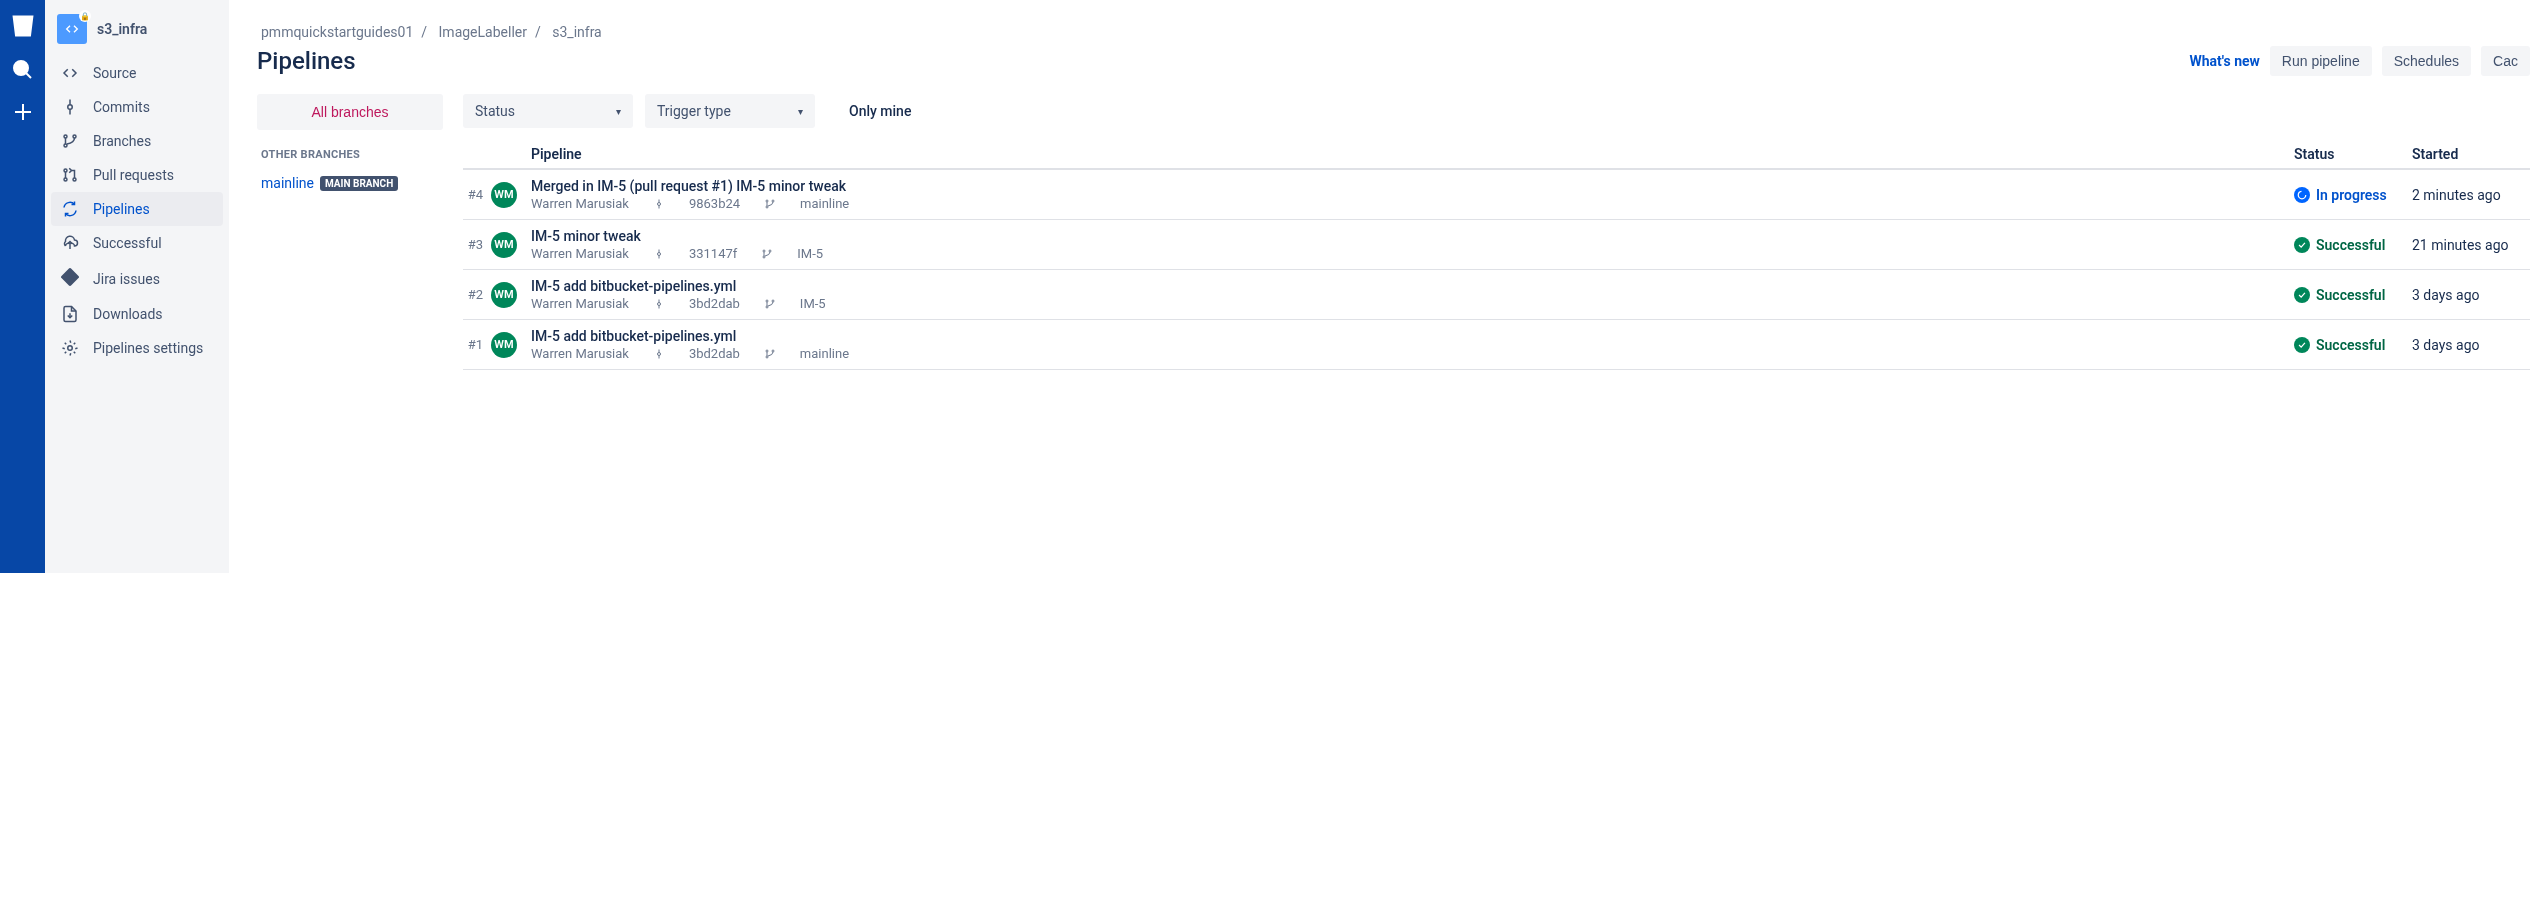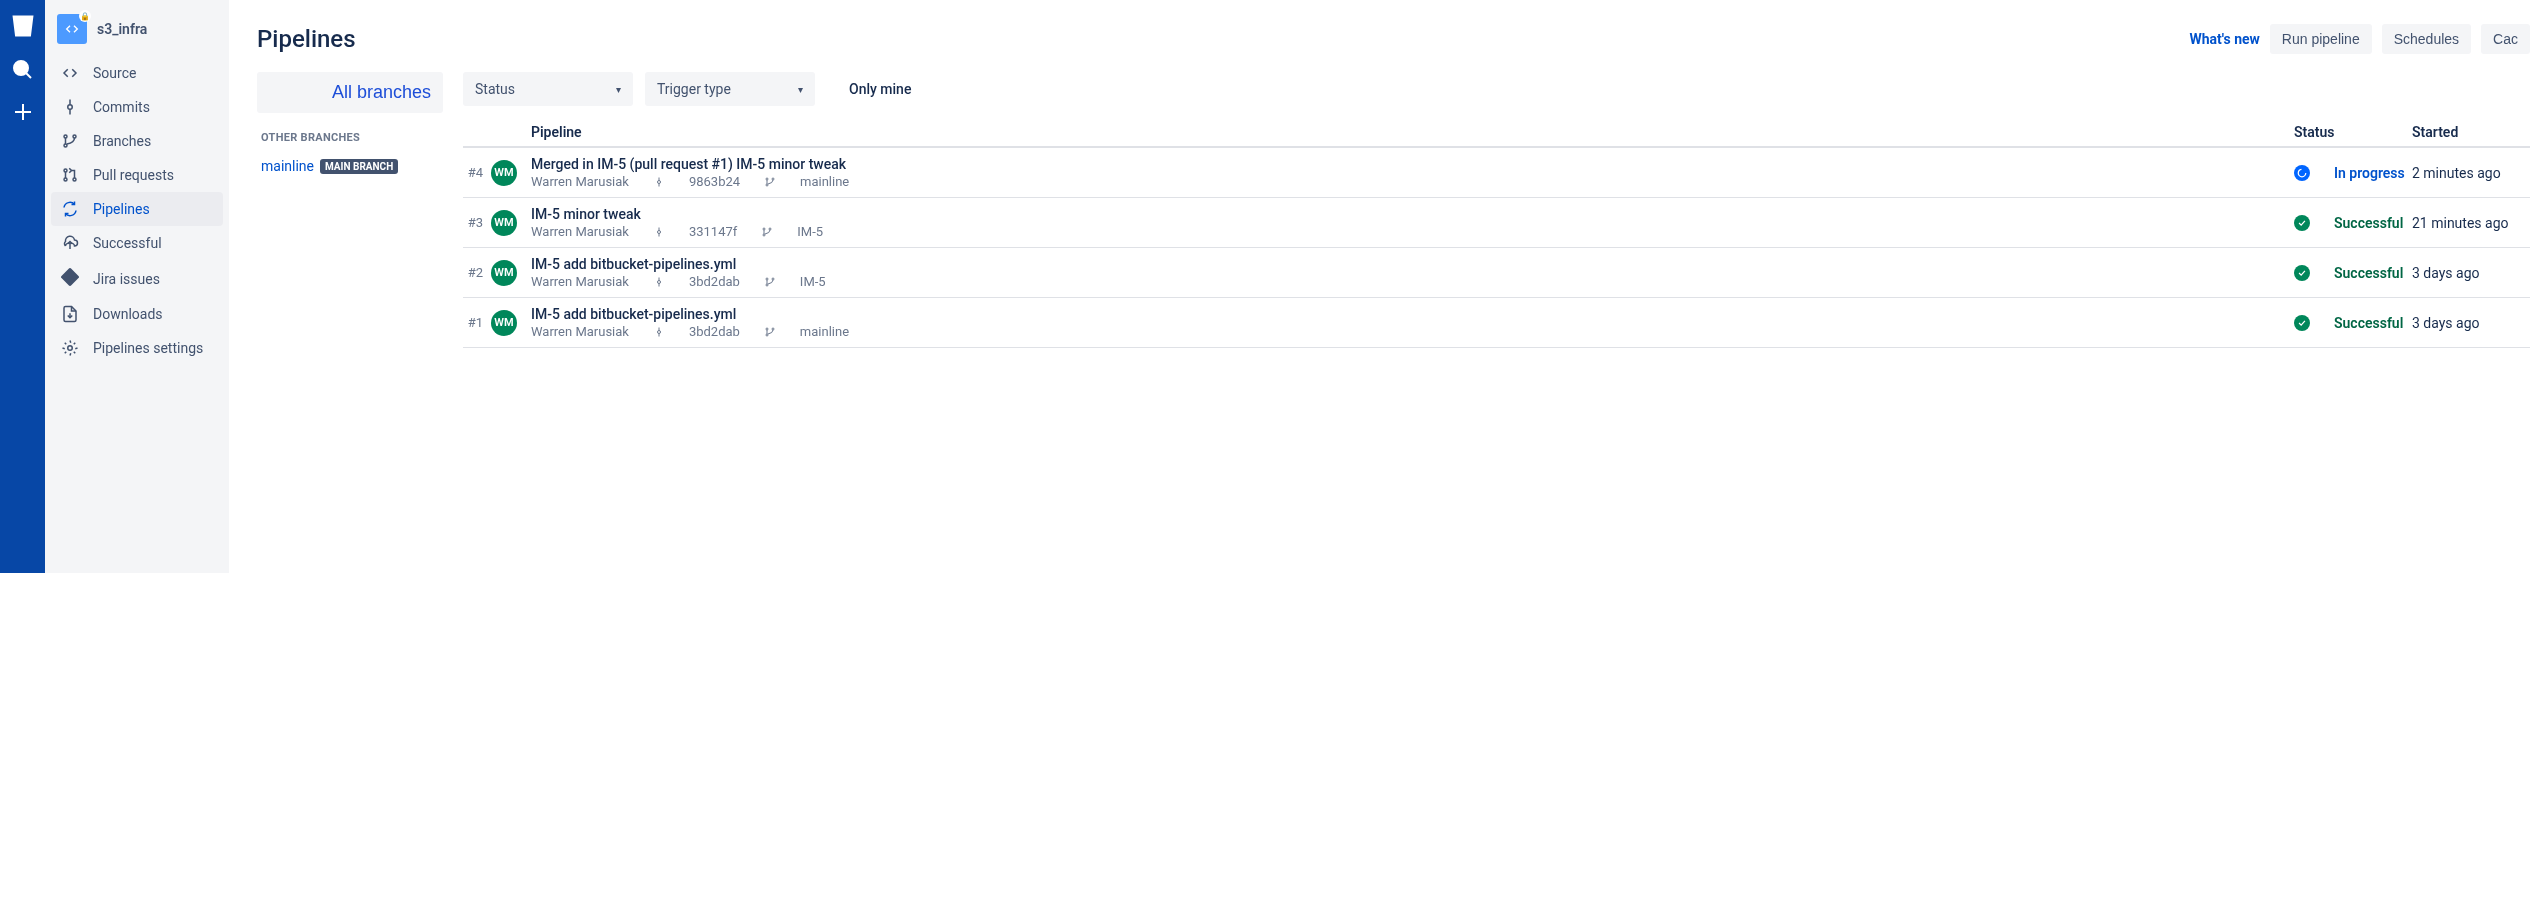--- a/index.html
+++ b/index.html
@@ -29,21 +29,21 @@
   .breadcrumb { color:#6B778C; font-size:14px; margin-bottom:6px;}
   .breadcrumb span { padding:0 4px;}
   .header-row { display:flex; align-items:center; justify-content:space-between; margin-bottom:18px; padding-right:0;}
   h1 { font-size:24px; font-weight:500; color:#172B4D;}
   .header-actions { display:flex; align-items:center; gap:10px;}
   .whats-new { color:#0052CC; font-weight:700; font-size:14px; cursor:pointer;}
   .btn { background:#F4F5F7; color:#42526E; border:none; border-radius:3px; padding:7px 12px; font-size:14px; font-weight:500; cursor:pointer;}
   
   .content-row { display:flex; gap:20px;}
   .left-col { width:186px;}
-  .tab-btn { background:#F4F5F7; color:#1d4ed8; width:100%; text-align:right; padding:10px 12px; border:none; border-radius:3px; font-size:18px; cursor:pointer;}
+  .tab-btn { background:#F4F5F7; color:#be185d; width:100%; text-align:center; padding:10px 12px; border:none; border-radius:3px; font-size:14px; cursor:pointer;}
   .section-label { font-size:11px; font-weight:700; color:#6B778C; letter-spacing:0.3px; padding:18px 4px 10px;}
   .branch-row { display:flex; align-items:center; gap:6px; padding:4px 4px; cursor:pointer;}
   .branch-name { color:#0052CC; font-size:14px;}
   .badge { background:#42526E; color:#fff; font-size:10px; font-weight:700; padding:2px 5px; border-radius:3px;}
   
   .right-col { flex:1;}
   .filters { display:flex; align-items:center; gap:12px; margin-bottom:18px;}
   .select { background:#F4F5F7; border:none; border-radius:3px; padding:9px 12px; font-size:14px; color:#42526E; width:170px; display:flex; justify-content:space-between; align-items:center; cursor:pointer;}
   .select .chev { font-size:10px;}
   .only-mine { margin-left:22px; color:#172B4D; font-size:14px; font-weight:500;}
@@ -54,21 +54,21 @@
   .col-avatar { width:40px;}
   .col-pipeline { flex:1;}
   .col-status { width:118px;}
   .col-started { width:118px;}
   .trow { display:flex; align-items:center; border-bottom:1px solid #DFE1E6; padding:8px 0;}
   .trow .col-num { color:#6B778C; font-size:13px; text-align:right; padding-right:8px;}
   .avatar { width:26px;height:26px;border-radius:50%;background:#00875A;color:#fff;display:flex;align-items:center;justify-content:center;font-size:11px;font-weight:600;}
   .pipe-title { font-weight:500; color:#172B4D; font-size:14px; margin-bottom:2px;}
   .pipe-sub { font-size:13px; color:#6B778C; display:flex; align-items:center; gap:24px;}
   .pipe-sub svg { width:12px;height:12px; stroke:#6B778C; fill:none; stroke-width:2;}
-  .status-cell { display:flex; align-items:center; gap:24px; font-weight:600; font-size:14px;}
+  .status-cell { display:flex; align-items:center; gap:6px; font-weight:600; font-size:14px;}
   .status-cell.progress { color:#0052CC;}
   .status-cell.success { color:#006644;}
   .status-icon { width:16px;height:16px;border-radius:50%; display:flex;align-items:center;justify-content:center;}
   .status-icon.progress { background:#0065FF;}
   .status-icon.success { background:#00875A;}
   .status-icon svg { width:10px;height:10px;fill:#fff;stroke:#fff;}
   .started { font-size:14px; color:#172B4D;}
 </style>
 </head>
 <body>
@@ -173,20 +173,25 @@
   <div class="nav-item">
     <svg viewBox="0 0 24 24">
         <circle cx="12" cy="12" r="3"></circle>
         <path d="M12 2 L13 5 M12 22 L13 19 M2 12 L5 13 M22 12 L19 13 M5 5 L7 7 M19 19 L17 17 M5 19 L7 17 M19 5 L17 7"></path>
       </svg>
     <span>Pipelines settings</span>
   </div>
 </div>
 
 <div class="main">
+  <div class="breadcrumb">
+    <span>pmmquickstartguides01</span><span>/</span>
+    <span>ImageLabeller</span><span>/</span>
+    <span>s3_infra</span>
+  </div>
   <div class="header-row">
     <h1>Pipelines</h1>
     <div class="header-actions">
       <span class="whats-new">What's new</span>
       <button class="btn">Run pipeline</button>
       <button class="btn">Schedules</button>
       <button class="btn">Cac</button>
     </div>
   </div>
 

